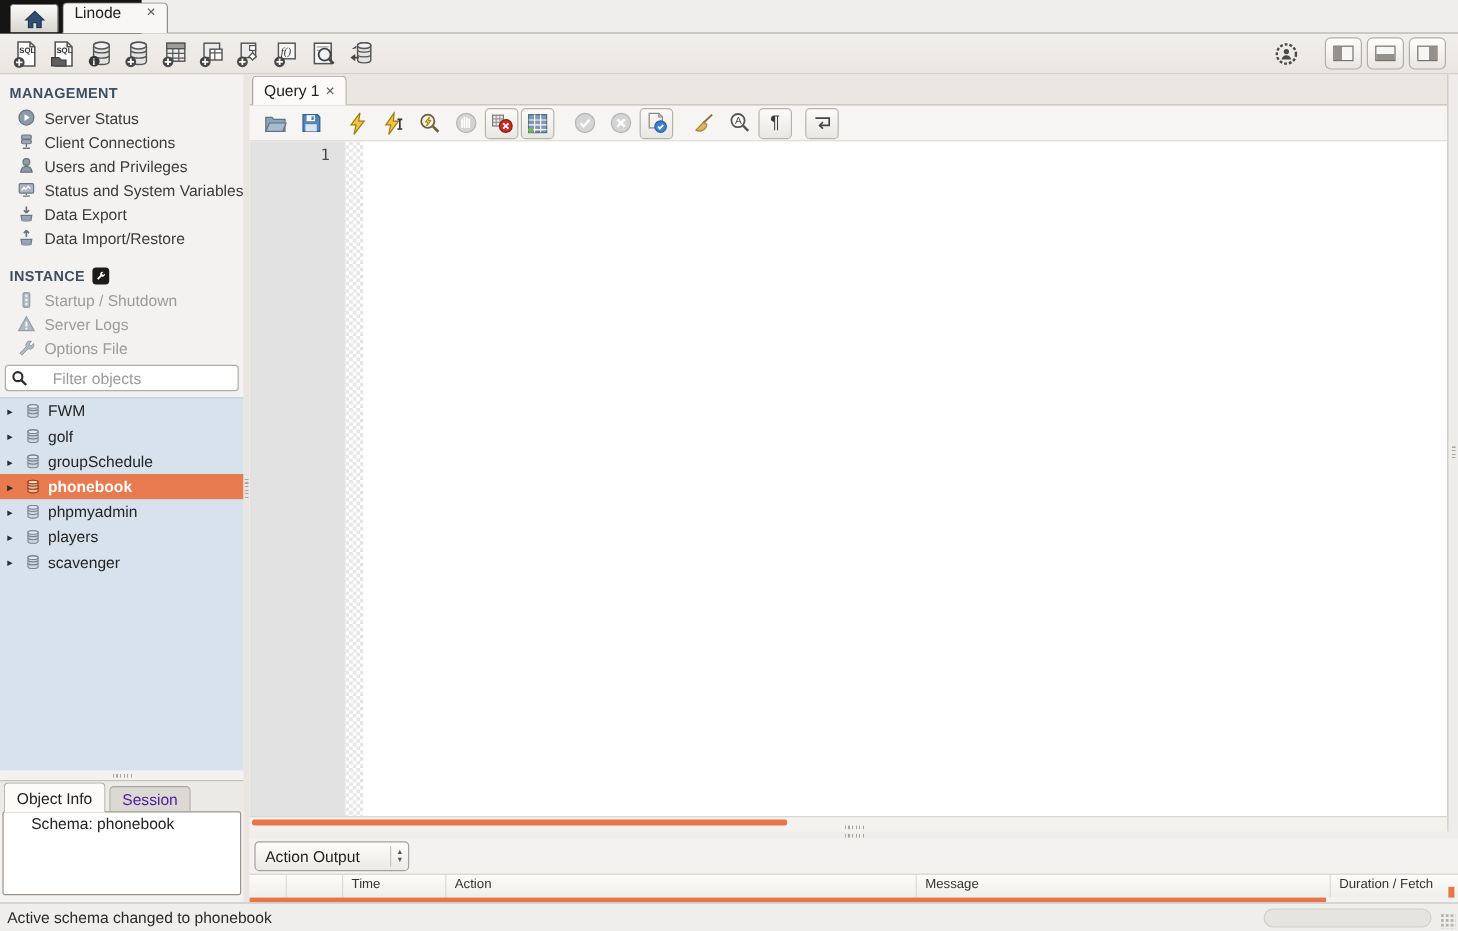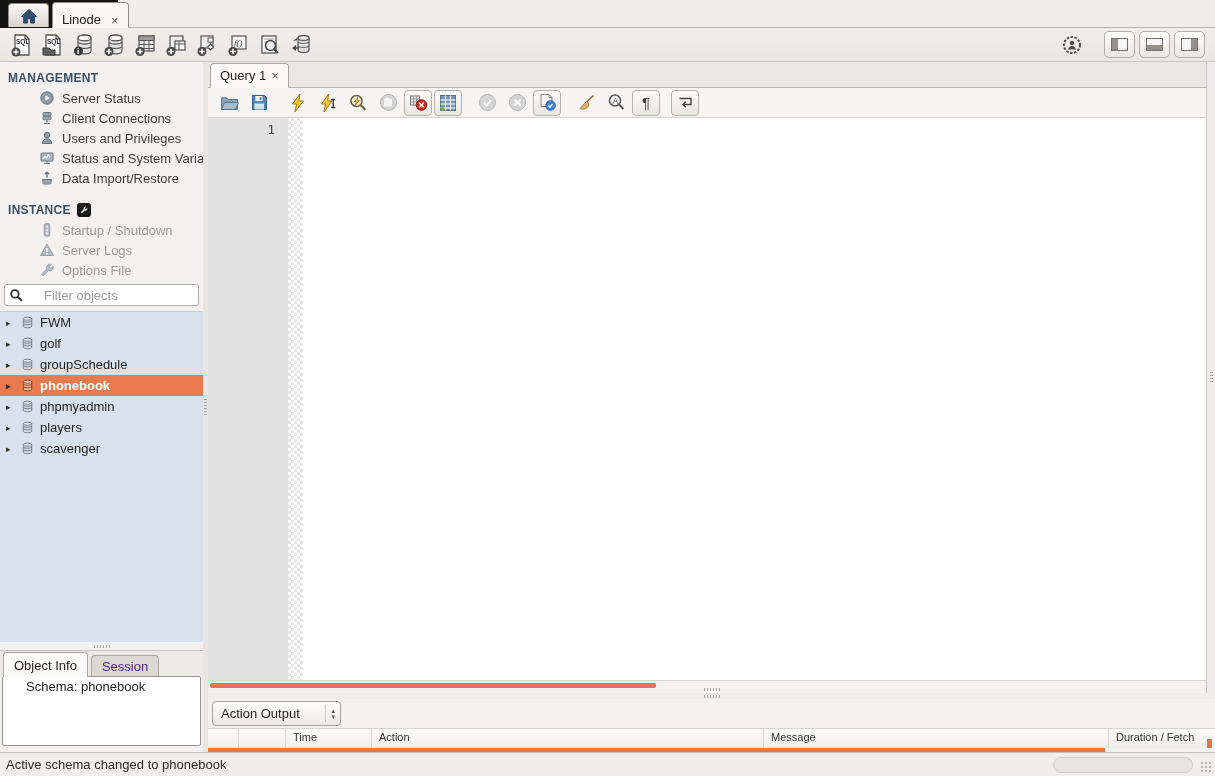--- a/index.html
+++ b/index.html
@@ -8,21 +8,21 @@
   #app { width:1215px; height:776px; display:flex; flex-direction:column; overflow:hidden; }
 
   
   .tabstrip { height:28px; position:relative; background:#f0eeec; border-bottom:1px solid #b4b1ac; flex:none; }
   .tabstrip .dark { position:absolute; left:0; top:0; width:118px; height:28px; background:#141414; }
   .tab-home { position:absolute; left:8px; bottom:0; width:41px; height:24px;
     background:linear-gradient(#fbfaf9,#d8d5d1); border:1px solid #8e8b87; border-bottom:none;
     border-radius:4px 4px 0 0; display:flex; align-items:center; justify-content:center; }
   .tab-conn { position:absolute; left:52px; bottom:-1px; height:26px; background:#f8f7f5;
     border:1px solid #908d89; border-bottom:1px solid #f8f7f5; border-radius:4px 4px 0 0;
-    display:flex; align-items:flex-end; gap:10px; padding:0 9px; color:#222; z-index:2; }
+    display:flex; align-items:flex-start; gap:21px; padding:0 9px; color:#222; z-index:2; }
   .tab-close { color:#555; font-size:13px; line-height:13px; }
 
   
   .main-toolbar { height:34px; background:linear-gradient(#f1efed,#e9e6e2); border-bottom:1px solid #cac7c2;
     display:flex; align-items:center; padding:0 10px 0 6px; flex:none; }
   .mtb { width:31px; height:28px; display:flex; align-items:center; justify-content:center; }
   .flex-spacer { flex:1; }
   .pref-wrap { width:28px; height:28px; display:flex; align-items:center; justify-content:center; margin-right:14px; }
   .panel-btn { width:31px; height:27px; border:1px solid #b2afaa; border-radius:5px;
     background:linear-gradient(#fefefd,#e8e6e2); display:flex; align-items:center; justify-content:center; margin-left:4px; }
@@ -33,21 +33,21 @@
 
   
   .content { flex:1; display:flex; min-height:0; }
 
   
   .sidebar { width:203px; background:#f4f2f0; display:flex; flex-direction:column; min-height:0; flex:none; }
   .sec-h { display:flex; align-items:center; padding-left:8px; padding-right:6px; height:20px;
     font-weight:bold; font-size:12px; color:#3d4f63; letter-spacing:.3px; flex:none; }
   .sec-h.first { margin-top:6px; }
   .sec-h .sec-title { white-space:nowrap; }
-  .side-item { display:flex; align-items:center; height:20px; padding-left:39px; gap:7px;
+  .side-item { display:flex; align-items:center; height:20px; padding-left:14px; gap:7px;
     color:#3c3c3c; white-space:nowrap; overflow:hidden; flex:none; }
   .side-item .ic { flex:none; }
   .side-item.disabled { color:#9b9b9b; }
   .side-item.disabled svg { opacity:.65; }
   .wrench-badge { width:14px; height:14px; margin-left:6px; border-radius:3px; background:#1b1b1b;
     display:flex; align-items:center; justify-content:center; }
   .sec-h-icons { margin-left:auto; display:flex; gap:8px; align-items:center; }
 
   .filter-wrap { margin:4px 4px 5px 4px; height:22px; border:1px solid #b0ada9; border-radius:3px;
     background:#fff; display:flex; align-items:center; padding:0 4px; gap:20px; flex:none; }
@@ -305,20 +305,30 @@
               <rect x="2" y="3" width="12" height="8" rx="1" fill="#aab5c0" stroke="#6b7884"></rect>
               <path d="M4 8.5l2-2.2 1.5 1.5 2-2.6 1.8 2" stroke="#fff" stroke-width="1.1" fill="none"></path>
               <path d="M8 11v1.6M5.2 13.4h5.6" stroke="#6b7884" stroke-width="1.1" fill="none"></path>
             </svg>
         </span>
         <span>Status and System Variables</span>
       </div>
       <div class="side-item">
         <span class="ic">
           <svg width="16" height="16" viewBox="0 0 16 16">
+              <path d="M8 2v5.4M8 7.4L5.8 5.2M8 7.4l2.2-2.2" stroke="#657381" stroke-width="1.4" fill="none"></path>
+              <path d="M3.5 9.5h9l-.8 4H4.3z" fill="#9aa7b4" stroke="#6b7884"></path>
+              <ellipse cx="8" cy="13.5" rx="4.6" ry="1.2" fill="#8d9aa8"></ellipse>
+            </svg>
+        </span>
+        <span>Data Export</span>
+      </div>
+      <div class="side-item">
+        <span class="ic">
+          <svg width="16" height="16" viewBox="0 0 16 16">
               <path d="M8 7.4V2M8 2L5.8 4.2M8 2l2.2 2.2" stroke="#657381" stroke-width="1.4" fill="none"></path>
               <path d="M3.5 9.5h9l-.8 4H4.3z" fill="#9aa7b4" stroke="#6b7884"></path>
               <ellipse cx="8" cy="13.5" rx="4.6" ry="1.2" fill="#8d9aa8"></ellipse>
             </svg>
         </span>
         <span>Data Import/Restore</span>
       </div>
 
       <div class="sec-h" style="margin-top:12px;">
         <span class="sec-title">INSTANCE</span>

